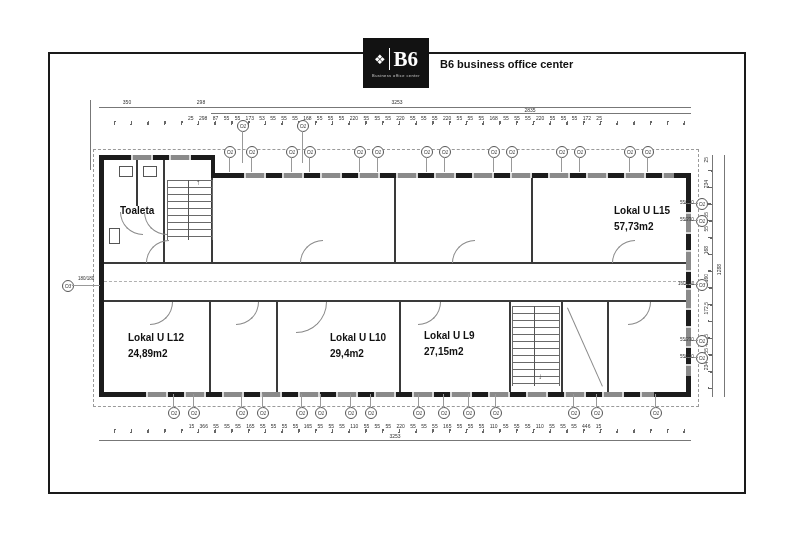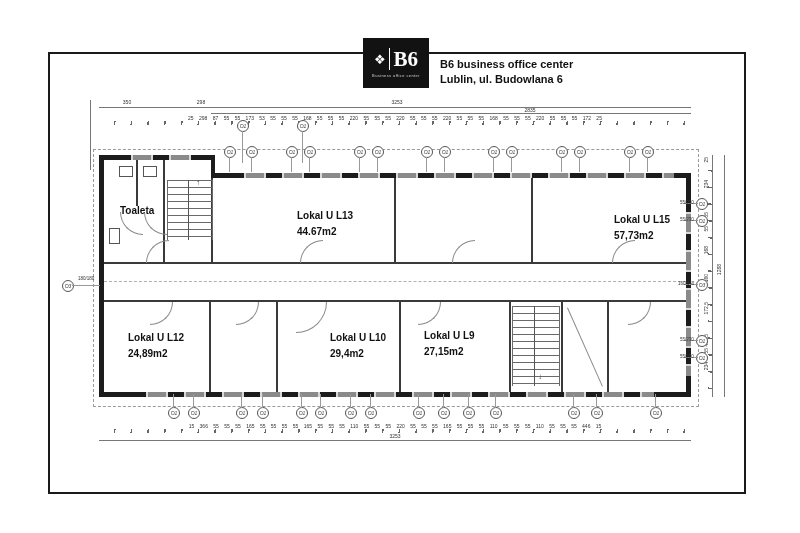--- a/index.html
+++ b/index.html
@@ -68,21 +68,20 @@
 
   <div class="logo">
     <div class="logo-row">
       <span class="logo-glyph">❖</span>
       <span class="logo-b6">B6</span>
     </div>
     <div class="logo-sub">Business office center</div>
   </div>
   <div class="title-text">
     <div>B6 business office center</div>
-    <div>Lublin, ul. Budowlana 6</div>
   </div>
 
   <div class="dashed" style="left:93px;top:149px;width:604px;height:256px;"></div>
 
   <div class="wall" style="left:99px;top:155px;width:116px;height:5px;"></div>
   <div class="winH" style="left:115px;top:155px;width:90px;"></div>
   <div class="wall" style="left:99px;top:155px;width:5px;height:242px;"></div>
   <div class="wall" style="left:211px;top:155px;width:4px;height:23px;"></div>
   <div class="wall" style="left:211px;top:173px;width:480px;height:5px;"></div>
   <div class="winH" style="left:228px;top:173px;width:446px;"></div>
@@ -128,25 +127,21 @@
   <div class="doorU" style="left:612px;top:240px;"></div>
   <div class="doorD" style="left:150px;top:302px;"></div>
   <div class="doorD" style="left:236px;top:302px;"></div>
   <div class="doorD" style="left:296px;top:302px;width:30px;height:30px;"></div>
   <div class="doorD" style="left:418px;top:302px;"></div>
   <div class="doorD" style="left:628px;top:302px;"></div>
 
   <div class="room-label" style="left:120px;top:203px;">
     <div>Toaleta</div>
   </div>
-  <div class="room-label" style="left:297px;top:208px;">
-    <div>Lokal U L13</div>
-    <div>44.67m2</div>
-  </div>
-  <div class="room-label" style="left:614px;top:212px;">
+  <div class="room-label" style="left:614px;top:203px;">
     <div>Lokal U L15</div>
     <div>57,73m2</div>
   </div>
   <div class="room-label" style="left:128px;top:330px;">
     <div>Lokal U L12</div>
     <div>24,89m2</div>
   </div>
   <div class="room-label" style="left:330px;top:330px;">
     <div>Lokal U L10</div>
     <div>29,4m2</div>

